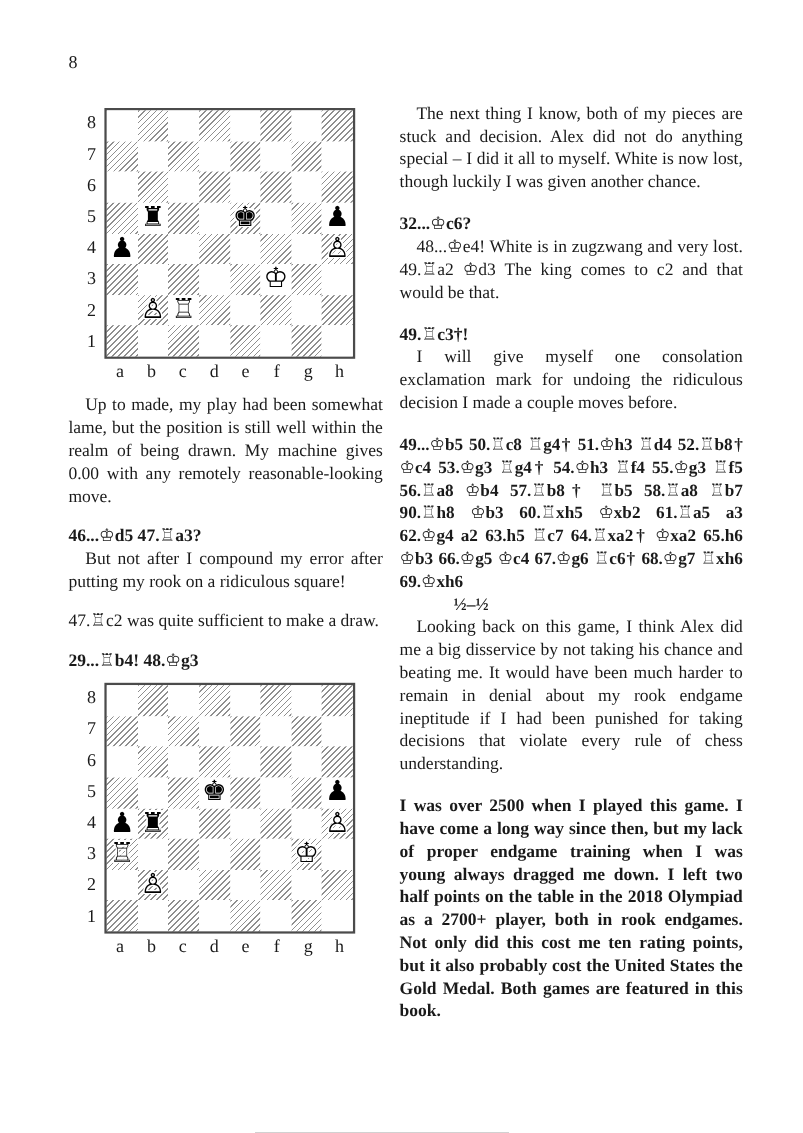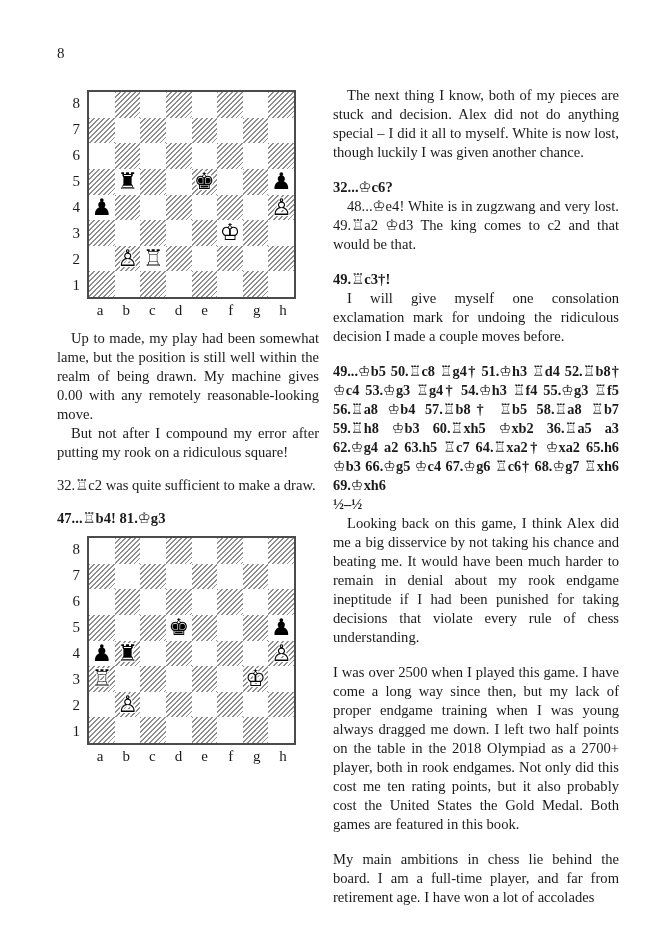--- a/index.html
+++ b/index.html
@@ -15,24 +15,24 @@
     overflow: hidden;
   }
   .page-number { position: absolute; left: 57px; top: 44px; font-size: 15px; }
   .col { position: absolute; top: 86px; }
   .col-left  { left: 57px;  width: 262px; }
   .col-right { left: 333px; width: 286px; }
 
   p { margin: 0; text-align: justify; }
   .p-ind { text-indent: 14px; }
   .gl { margin-top: 14px; }   
-  .gr { margin-top: 16px; }   
+  .gr { margin-top: 16px; font-weight: bold; }   
   .mv { font-weight: bold; }
   .moves { font-weight: bold; font-size: 14.3px; }
-  .result { font-weight: bold; }
+  .result { font-weight: bold; margin-left: 45px; }
 
   
   .diagram { display: grid; grid-template-columns: 30px 209px; }
   .diagram-1 { margin: 4px 0 8px 0; }
   .diagram-2 { margin-top: 8px; }
   .ranks { display: flex; flex-direction: column; width: 30px; height: 209px; }
   .rank-label {
     flex: 1; display: flex; align-items: center; justify-content: flex-end;
     padding-right: 7px; box-sizing: border-box; font-size: 15px;
   }
@@ -171,23 +171,24 @@
           <div class="file-label">c</div>
           <div class="file-label">d</div>
           <div class="file-label">e</div>
           <div class="file-label">f</div>
           <div class="file-label">g</div>
           <div class="file-label">h</div>
         </div>
     </div>
 
     <p class="p-ind">Up to made, my play had been somewhat lame, but the position is still well within the realm of being drawn. My machine gives 0.00 with any remotely reasonable-looking move.</p>
+    <p class="mv gl">46...♔d5 47.♖a3?</p>
     <p class="p-ind">But not after I compound my error after putting my rook on a ridiculous square!</p>
-    <p class="gl">32.♖c2 was quite sufficient to make a draw.</p>
-    <p class="mv gl">47...♖b4! 81.♔g3</p>
+    <p class="gl">47.♖c2 was quite sufficient to make a draw.</p>
+    <p class="mv gl">29...♖b4! 48.♔g3</p>
 
     <div class="diagram diagram-2">
       <div class="ranks">
           <div class="rank-label">8</div>
           <div class="rank-label">7</div>
           <div class="rank-label">6</div>
           <div class="rank-label">5</div>
           <div class="rank-label">4</div>
           <div class="rank-label">3</div>
           <div class="rank-label">2</div>
@@ -288,20 +289,19 @@
     </div>
 
   </div>
 
   <div class="col col-right">
     <p class="p-ind">The next thing I know, both of my pieces are stuck and decision. Alex did not do anything special – I did it all to myself. White is now lost, though luckily I was given another chance.</p>
     <p class="mv gr">32...♔c6?</p>
     <p class="p-ind">48...♔e4! White is in zugzwang and very lost. 49.♖a2 ♔d3 The king comes to c2 and that would be that.</p>
     <p class="mv gr">49.♖c3†!</p>
     <p class="p-ind">I will give myself one consolation exclamation mark for undoing the ridiculous decision I made a couple moves before.</p>
-    <p class="moves gr">49...♔b5 50.♖c8 ♖g4† 51.♔h3 ♖d4 52.♖b8† ♔c4 53.♔g3 ♖g4† 54.♔h3 ♖f4 55.♔g3 ♖f5 56.♖a8 ♔b4 57.♖b8† ♖b5 58.♖a8 ♖b7 59.♖h8 ♔b3 60.♖xh5 ♔xb2 36.♖a5 a3 62.♔g4 a2 63.h5 ♖c7 64.♖xa2† ♔xa2 65.h6 ♔b3 66.♔g5 ♔c4 67.♔g6 ♖c6† 68.♔g7 ♖xh6 69.♔xh6</p>
+    <p class="moves gr">49...♔b5 50.♖c8 ♖g4† 51.♔h3 ♖d4 52.♖b8† ♔c4 53.♔g3 ♖g4† 54.♔h3 ♖f4 55.♔g3 ♖f5 56.♖a8 ♔b4 57.♖b8† ♖b5 58.♖a8 ♖b7 90.♖h8 ♔b3 60.♖xh5 ♔xb2 61.♖a5 a3 62.♔g4 a2 63.h5 ♖c7 64.♖xa2† ♔xa2 65.h6 ♔b3 66.♔g5 ♔c4 67.♔g6 ♖c6† 68.♔g7 ♖xh6 69.♔xh6</p>
     <p class="result">½–½</p>
     <p class="p-ind">Looking back on this game, I think Alex did me a big disservice by not taking his chance and beating me. It would have been much harder to remain in denial about my rook endgame ineptitude if I had been punished for taking decisions that violate every rule of chess understanding.</p>
     <p class="gr">I was over 2500 when I played this game. I have come a long way since then, but my lack of proper endgame training when I was young always dragged me down. I left two half points on the table in the 2018 Olympiad as a 2700+ player, both in rook endgames. Not only did this cost me ten rating points, but it also probably cost the United States the Gold Medal. Both games are featured in this book.</p>
-    <p class="gr">My main ambitions in chess lie behind the board. I am a full-time player, and far from retirement age. I have won a lot of accolades</p>
   </div>
 
 </div>
 
 </body></html>

